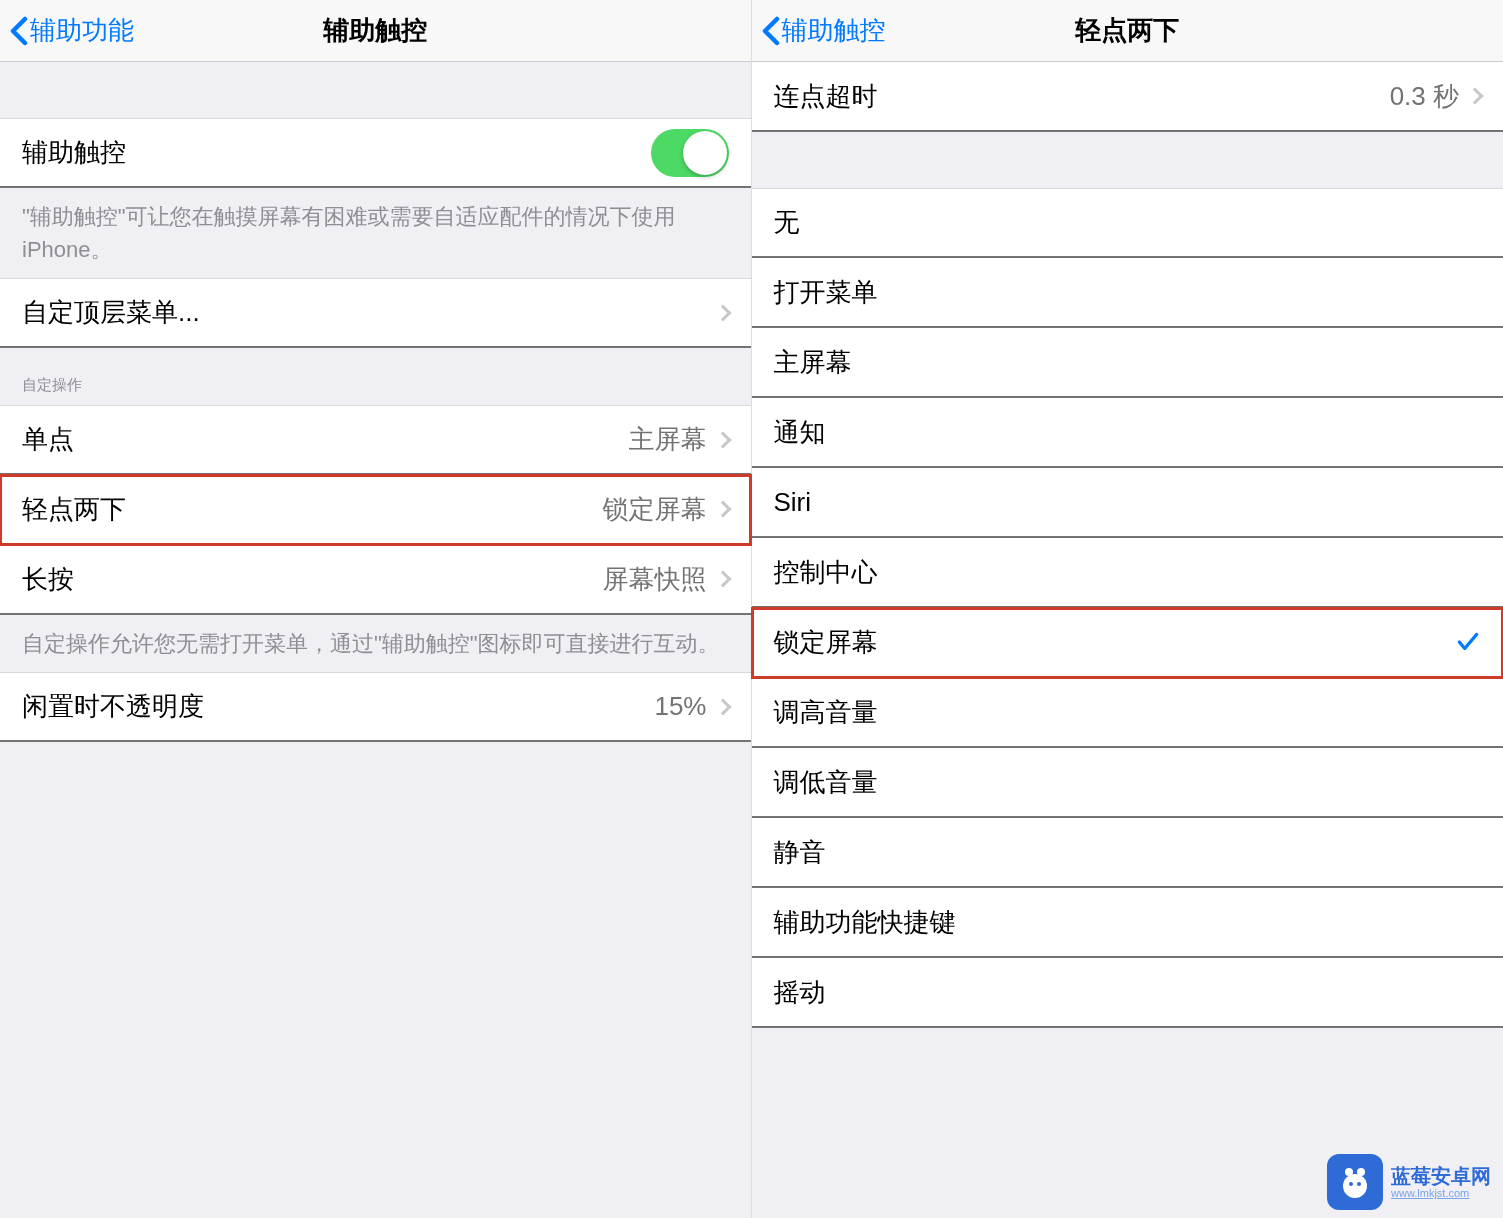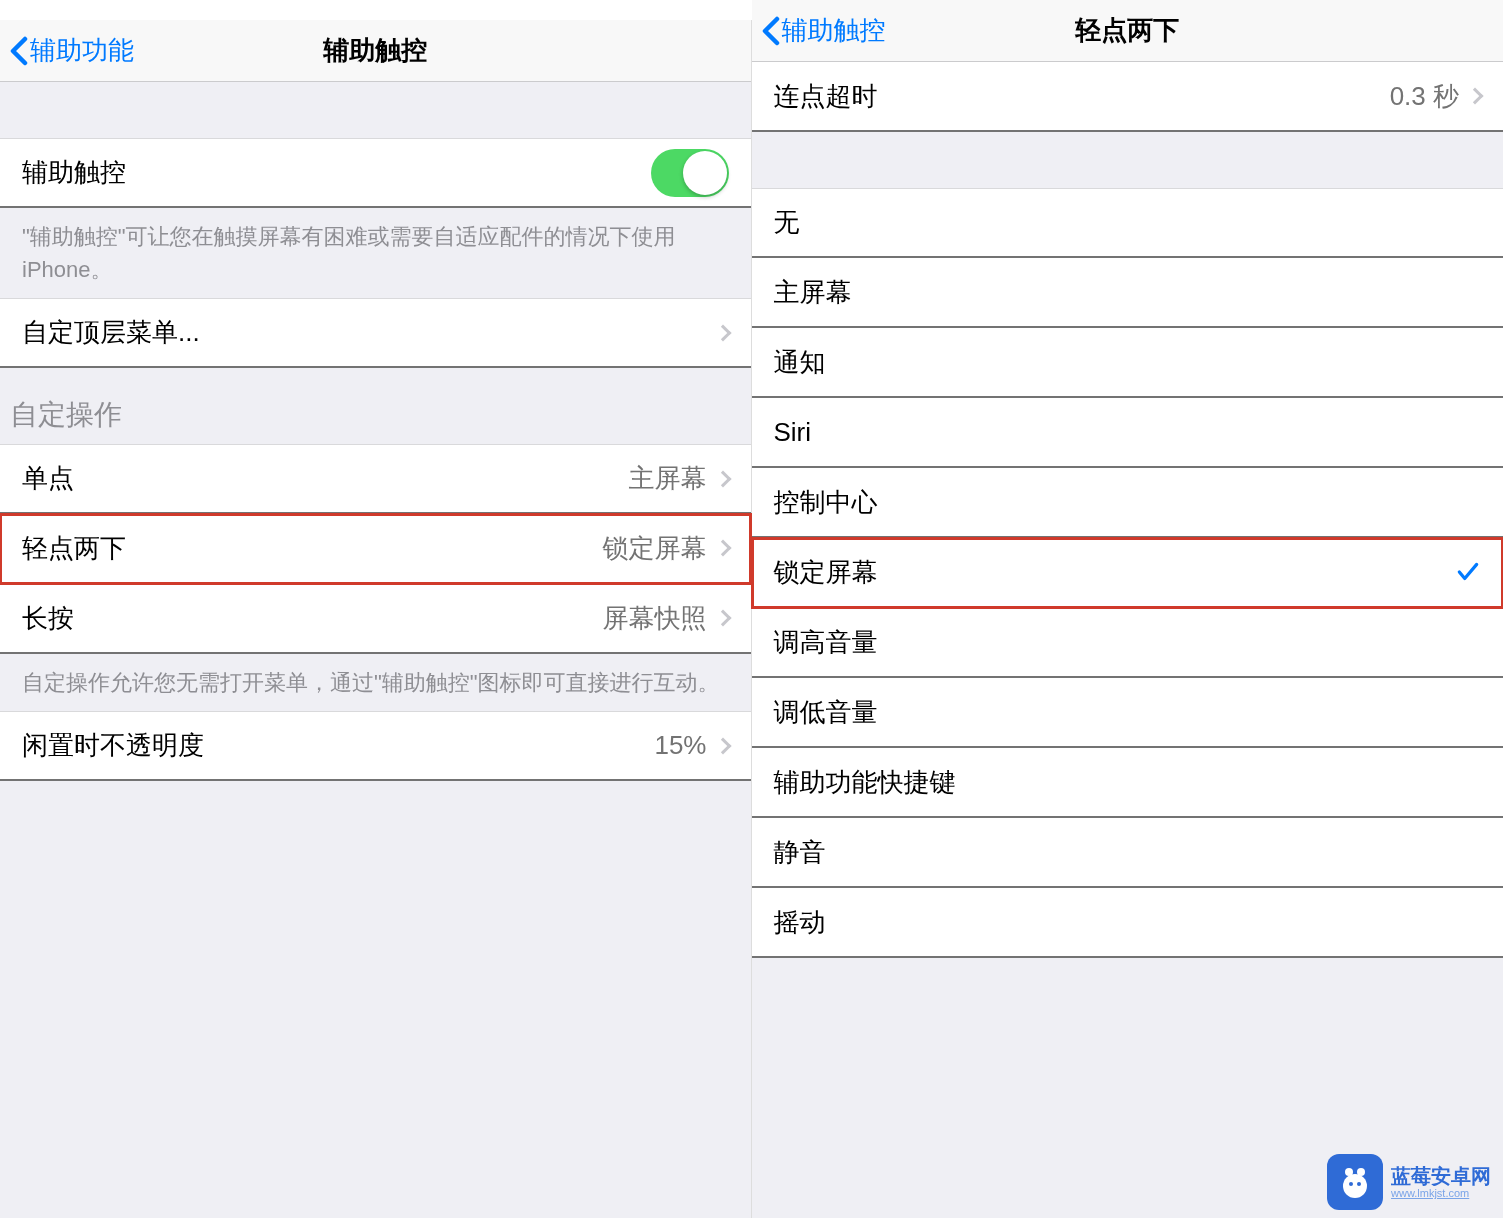--- a/index.html
+++ b/index.html
@@ -4,21 +4,21 @@
   <style>
     * { margin: 0; padding: 0; box-sizing: border-box; }
     body {
       font-family: -apple-system, "PingFang SC", "Helvetica Neue", sans-serif;
       background: #fff;
       display: flex;
       width: 1503px;
       height: 1218px;
     }
     .panel { width: 50%; background: #efeff4; position: relative; }
-    .panel-left { border-right: 1px solid #ddd; margin-top: 20px; }
+    .panel-left { border-right: 1px solid #ddd; }
 
     .navbar {
       height: 62px;
       background: #f8f8f8;
       border-bottom: 1px solid #cbcbcd;
       display: flex;
       align-items: center;
       position: relative;
     }
     .back-btn {
@@ -54,22 +54,22 @@
       transform: rotate(45deg);
     }
 
     .footer-text {
       padding: 12px 22px;
       font-size: 22px;
       color: #8e8e93;
       line-height: 1.5;
     }
     .header-text {
-      padding: 28px 10px 10px;
-      font-size: 28px;
+      padding: 28px 22px 10px;
+      font-size: 15px;
       color: #8e8e93;
     }
 
     .switch {
       width: 78px; height: 48px; border-radius: 24px;
       background: #4cd964; position: relative;
     }
     .switch::after {
       content: ""; position: absolute; width: 44px; height: 44px;
       border-radius: 50%; background: #fff; top: 2px; right: 2px;
@@ -165,20 +165,23 @@
     <div class="chevron"></div>
   </div>
 
   <div class="section-gap"></div>
 
   <div id="options-container">
       <div class="cell first">
         <div class="cell-label">无</div>
       </div>
       <div class="cell">
+        <div class="cell-label">打开菜单</div>
+      </div>
+      <div class="cell">
         <div class="cell-label">主屏幕</div>
       </div>
       <div class="cell">
         <div class="cell-label">通知</div>
       </div>
       <div class="cell">
         <div class="cell-label">Siri</div>
       </div>
       <div class="cell">
         <div class="cell-label">控制中心</div>
@@ -189,24 +192,24 @@
           <path d="M4 12 L9 18 L20 5" stroke="#007aff" stroke-width="3" fill="none" stroke-linecap="round" stroke-linejoin="round"></path>
         </svg>
       </div>
       <div class="cell">
         <div class="cell-label">调高音量</div>
       </div>
       <div class="cell">
         <div class="cell-label">调低音量</div>
       </div>
       <div class="cell">
+        <div class="cell-label">静音</div>
+      </div>
+      <div class="cell">
         <div class="cell-label">辅助功能快捷键</div>
-      </div>
-      <div class="cell">
-        <div class="cell-label">静音</div>
       </div>
       <div class="cell">
         <div class="cell-label">摇动</div>
       </div>
     </div>
 
   <div class="watermark">
     <div class="wm-icon">
       <svg width="40" height="40" viewBox="0 0 40 40">
           <circle cx="20" cy="24" r="12" fill="#fff"></circle>

